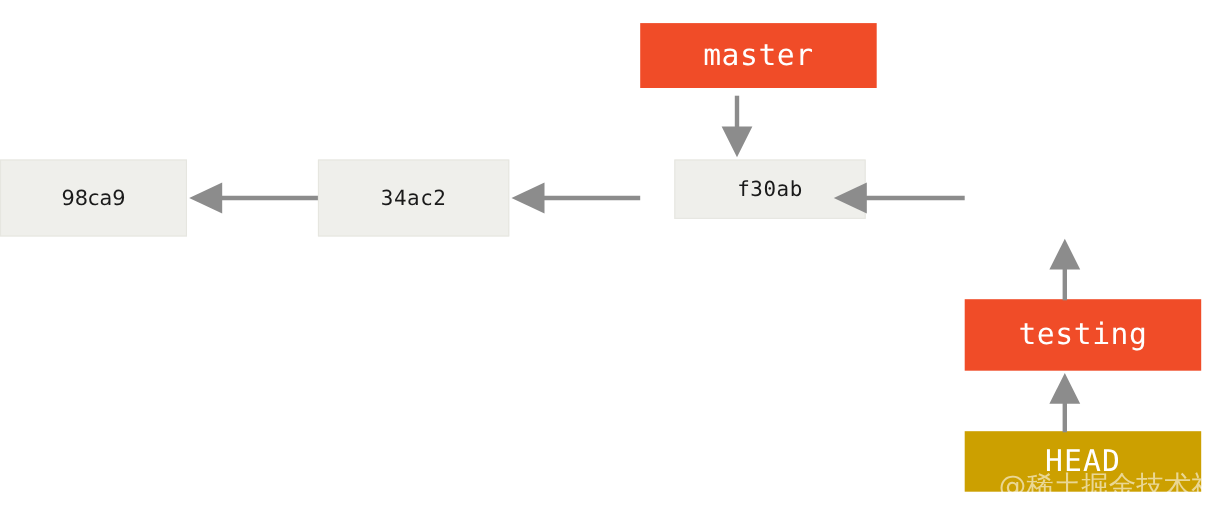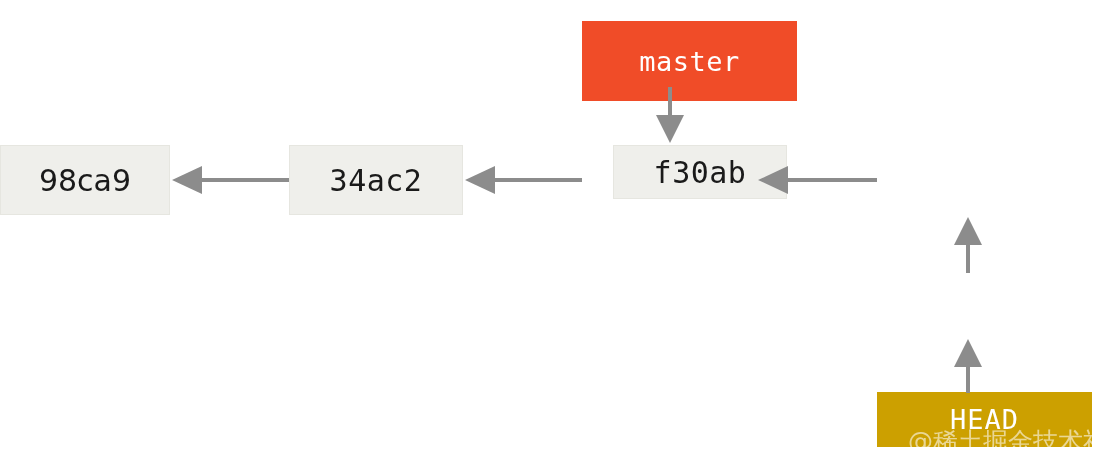--- a/index.html
+++ b/index.html
@@ -23,21 +23,21 @@
     position: absolute;
     box-sizing: border-box;
     display: flex;
     align-items: center;
     justify-content: center;
     user-select: none;
   }
   .commit {
     background: #efefeb;
     color: #1a1a1a;
-    font-size: 30px;
+    font-size: 19px;
     letter-spacing: 0.5px;
     border: 1px solid #e6e6e0;
   }
   .commit.sans {
     font-family: "DejaVu Sans", sans-serif;
     letter-spacing: 0px;
   }
   .branch {
     background: #f04c28;
     color: #ffffff;
@@ -85,24 +85,27 @@
 
   <div class="node commit" style="left:289px; top:145px; width:174px; height:70px;">
     <span>34ac2</span>
   </div>
 
   <div class="node commit" style="left:582px; top:145px; width:174px; height:54px;margin-left:31px;">
     <span>f30ab</span>
   </div>
 
 
-  <div class="node branch" style="left:582px; top:21px; width:215px; height:80px;">
+  <div class="node branch" style="left:582px; top:21px; width:215px; height:59px;">
     <span>master</span>
   </div>
 
+  <div class="node branch" style="left:877px; top:272px; width:215px; height:65px;">
+    <span>testing</span>
+  </div>
 
   <div class="node headbox" style="left:877px; top:392px; width:215px; height:55px;">
     <span>HEAD</span>
   </div>
 
   <div class="watermark">@稀土掘金技术社区</div>
 
   <div class="edge" style="left:170px; top:165px; width:120px; height:30px;">
     <svg width="120" height="30" viewBox="0 0 120 30">
       <line x1="119" y1="15" x2="30" y2="15" stroke="#8c8c8c" stroke-width="4"></line>

